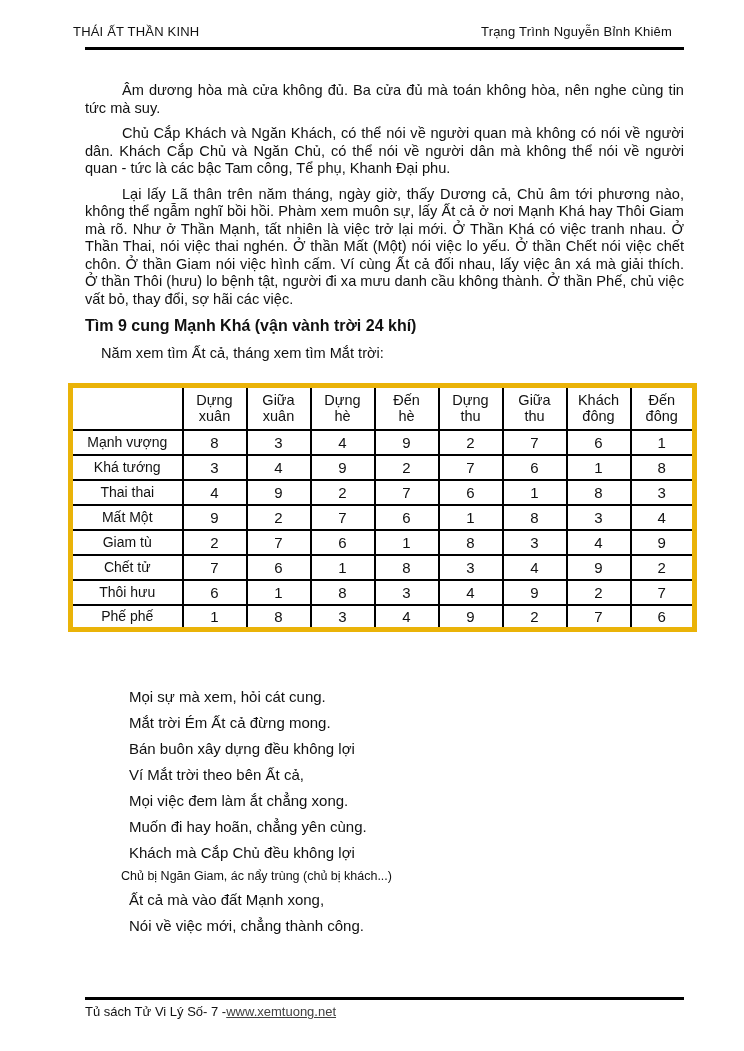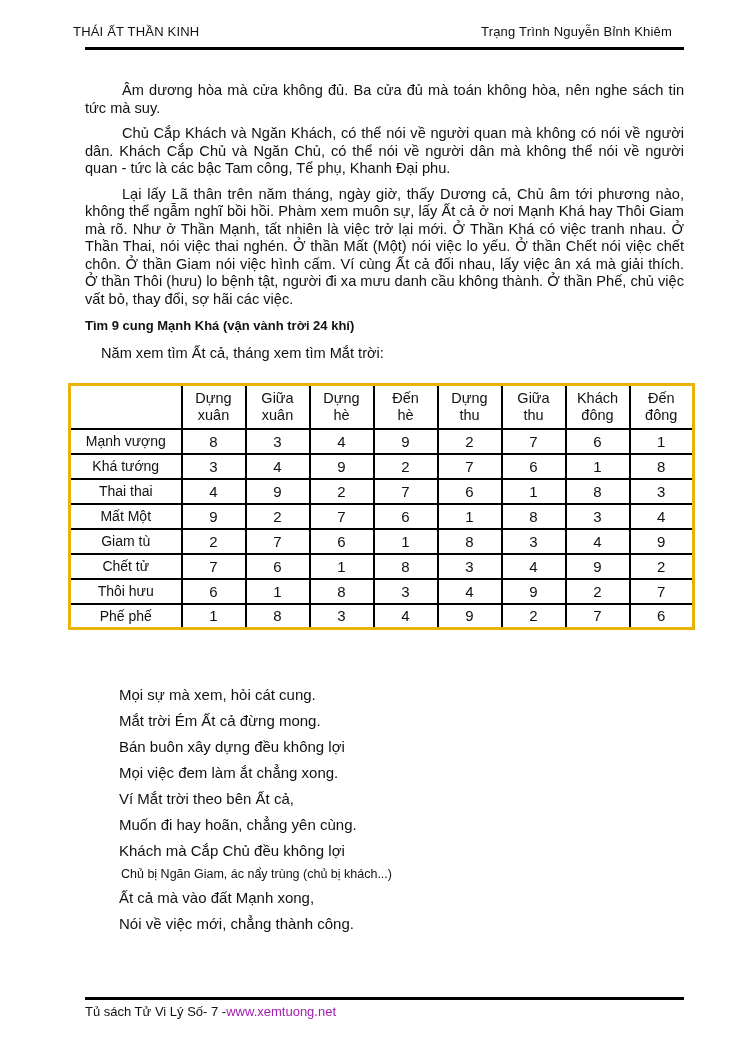--- a/index.html
+++ b/index.html
@@ -7,56 +7,56 @@
   body { width:744px; height:1051px; position:relative; font-family:"Liberation Sans", sans-serif; color:#111; }
   .page { position:absolute; inset:0; background:#fff; overflow:hidden; }
 
   .header { position:absolute; top:24px; left:73px; width:599px; display:flex; justify-content:space-between; font-size:13px; letter-spacing:0.2px; }
   .rule { position:absolute; left:85px; width:599px; height:2.5px; background:#000; }
   .header-rule { top:47px; }
 
   .content { position:absolute; top:82px; left:85px; width:599px; }
   .body-par { font-size:14.6px; line-height:17.5px; text-align:justify; text-indent:37px; margin-bottom:8px; }
 
-  .heading { font-size:13px; line-height:19px; font-weight:bold; margin:6px 0 9px 0; }
+  .heading { font-size:16px; line-height:19px; font-weight:bold; margin:6px 0 9px 0; }
   .intro { font-size:14.6px; line-height:18px; margin-left:16px; }
 
-  table.season-table { border-collapse:collapse; table-layout:fixed; width:624px; margin:21px 0 16px -17px; border:3px solid #eab308; }
+  table.season-table { border-collapse:collapse; table-layout:fixed; width:624px; margin:21px 0 16px -17px; border:5px solid #eab308; }
   .season-table col.c-label { width:112px; }
   .season-table col.c-data  { width:64px; }
   .season-table th, .season-table td { border:2px solid #000; text-align:center; vertical-align:middle; font-weight:normal; background:#fff; }
   .season-table thead th { height:44px; font-size:14.5px; line-height:16.5px; padding:2px 8px; }
   .season-table tbody td { height:25px; font-size:15px; }
   .season-table td.row-label { font-size:14px; }
 
-  .poem { margin-left:34px; }
+  .poem { margin-left:44px; }
   #poem1 { margin-top:52px; }
   .poem-line { font-size:15px; line-height:26px; }
   .poem-note { font-size:12.5px; line-height:21px; margin-left:36px; }
   .heading2 { margin:3px 0 4px 0; }
 
   .footer-rule { top:997px; }
   .footer { position:absolute; top:1004px; left:85px; width:599px; display:flex; justify-content:flex-start; font-size:13px; }
-  .footer-link { color:#a21caf; cursor:pointer; }
+  .footer-link { color:#404040; text-decoration:underline; cursor:pointer; }
 </style>
 </head>
 <body>
 
 <div class="page">
 
   <div class="header">
     <span>THÁI ẤT THẦN KINH</span>
     <span>Trạng Trình Nguyễn Bỉnh Khiêm</span>
   </div>
   <div class="rule header-rule"></div>
 
   <div class="content">
 
     <div id="paragraphs">
-        <p class="body-par">Âm dương hòa mà cửa không đủ. Ba cửa đủ mà toán không hòa, nên nghe sách tin tức mà suy.</p>
+        <p class="body-par">Âm dương hòa mà cửa không đủ. Ba cửa đủ mà toán không hòa, nên nghe cùng tin tức mà suy.</p>
         <p class="body-par">Chủ Cắp Khách và Ngăn Khách, có thể nói về người quan mà không có nói về người dân. Khách Cắp Chủ và Ngăn Chủ, có thể nói về người dân mà không thể nói về người quan - tức là các bậc Tam công, Tể phụ, Khanh Đại phu.</p>
         <p class="body-par">Lại lấy Lã thân trên năm tháng, ngày giờ, thấy Dương cả, Chủ âm tới phương nào, không thể ngẫm nghĩ bồi hồi. Phàm xem muôn sự, lấy Ất cả ở nơi Mạnh Khá hay Thôi Giam mà rõ. Như ở Thần Mạnh, tất nhiên là việc trở lại mới. Ở Thần Khá có việc tranh nhau. Ở Thần Thai, nói việc thai nghén. Ở thần Mất (Một) nói việc lo yếu. Ở thần Chết nói việc chết chôn. Ở thần Giam nói việc hình cấm. Ví cùng Ất cả đối nhau, lấy việc ân xá mà giải thích. Ở thần Thôi (hưu) lo bệnh tật, người đi xa mưu danh cầu không thành. Ở thần Phế, chủ việc vất bỏ, thay đổi, sợ hãi các việc.</p>
       </div>
 
     <h2 class="heading">Tìm 9 cung Mạnh Khá (vận vành trời 24 khí)</h2>
     <p class="intro">Năm xem tìm Ất cả, tháng xem tìm Mắt trời:</p>
 
     <table class="season-table">
       <colgroup>
         <col class="c-label">
@@ -171,22 +171,22 @@
             <td>7</td>
             <td>6</td>
           </tr>
         </tbody>
     </table>
 
     <div class="poem" id="poem1">
         <div class="poem-line">Mọi sự mà xem, hỏi cát cung.</div>
         <div class="poem-line">Mắt trời Ém Ất cả đừng mong.</div>
         <div class="poem-line">Bán buôn xây dựng đều không lợi</div>
+        <div class="poem-line">Ví Mắt trời theo bên Ất cả,</div>
         <div class="poem-line">Mọi việc đem làm ắt chẳng xong.</div>
-        <div class="poem-line">Ví Mắt trời theo bên Ất cả,</div>
         <div class="poem-line">Muốn đi hay hoãn, chẳng yên cùng.</div>
         <div class="poem-line">Khách mà Cắp Chủ đều không lợi</div>
       </div>
     <p class="poem-note">Chủ bị Ngăn Giam, ác nẩy trùng (chủ bị khách...)</p>
 
     <div class="poem" id="poem2">
         <div class="poem-line">Ất cả mà vào đất Mạnh xong,</div>
         <div class="poem-line">Nói về việc mới, chẳng thành công.</div>
       </div>
 

